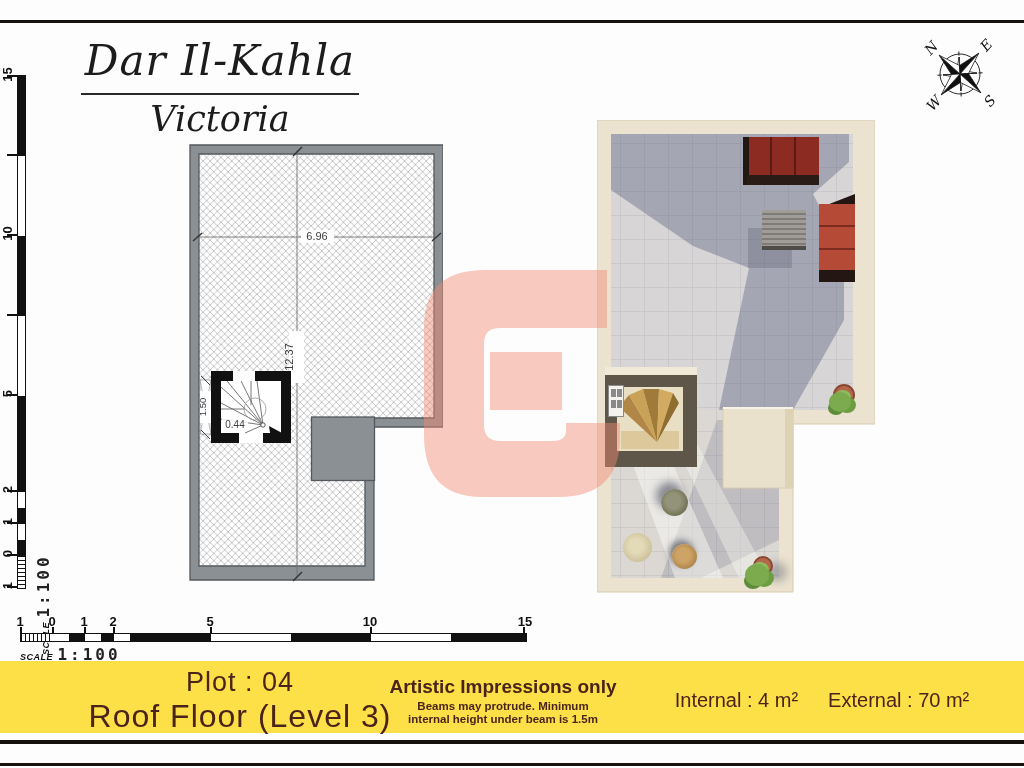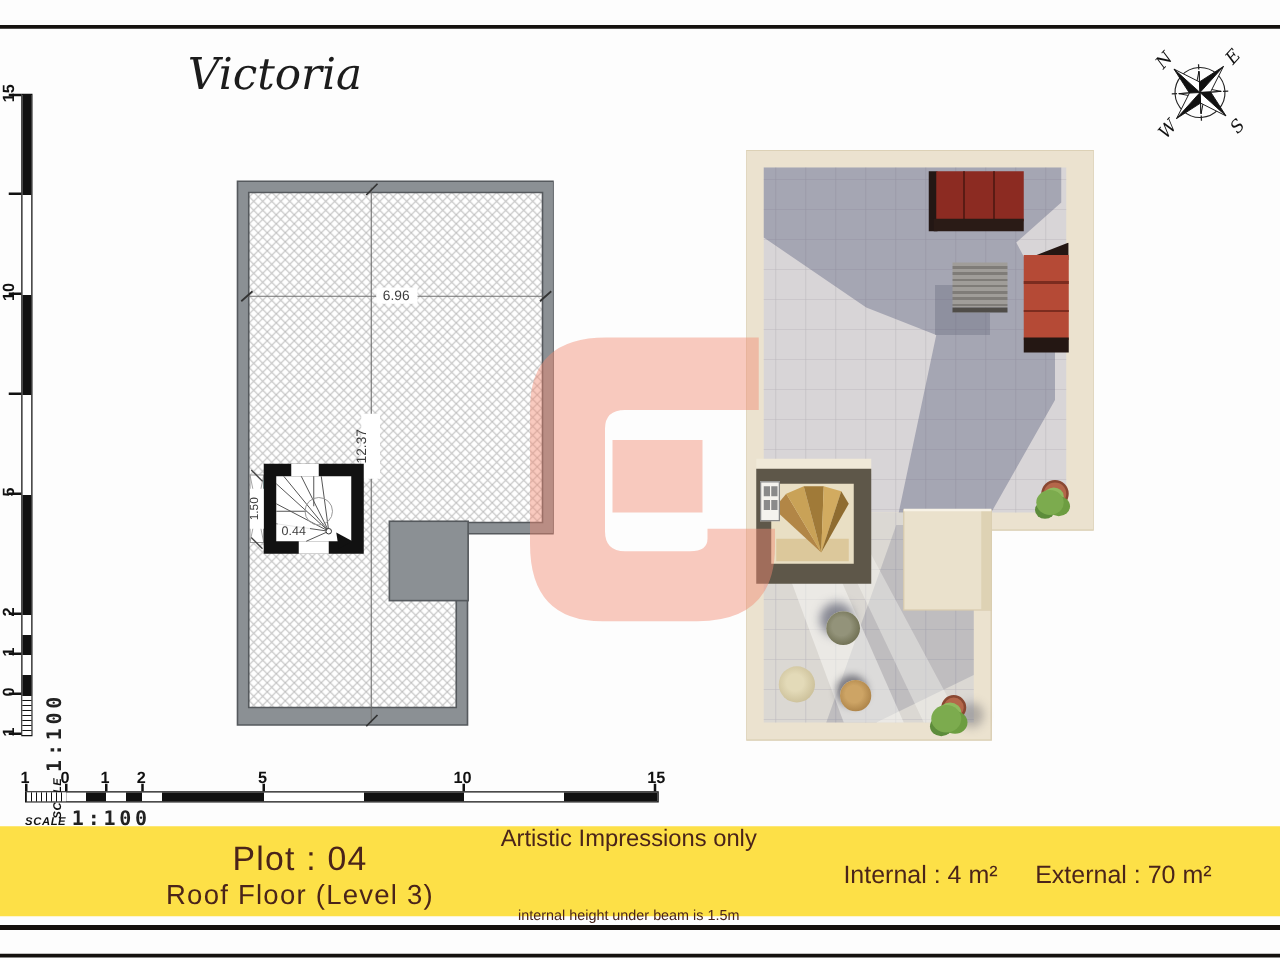--- a/index.html
+++ b/index.html
@@ -51,23 +51,23 @@
   .hbar-hatch{position:absolute;left:0;top:0;width:32px;height:7px;
         background:repeating-linear-gradient(90deg,#111 0 1px,#fff 1px 4px);}
   .hscale{position:absolute;left:6px;top:31px;white-space:nowrap;}
 
   
   .footer{left:0;top:661px;width:1024px;height:72px;background:#fde047;color:#4a241a;}
   .footer-underline{left:0;top:740px;width:1024px;height:4px;background:#15100c;}
   .f-left{position:absolute;left:30px;top:0;width:420px;height:79px;display:flex;
           flex-direction:column;justify-content:center;text-align:center;}
   .f-plot{font-size:27px;letter-spacing:1px;}
-  .f-floor{font-size:22px;letter-spacing:1px;}
+  .f-floor{font-size:32px;letter-spacing:1px;}
   .f-center{position:absolute;left:368px;top:0;width:270px;height:79px;display:flex;
-            flex-direction:column;justify-content:space-between;text-align:center;}
+            flex-direction:column;justify-content:center;text-align:center;font-weight:bold;}
   .f-notice{font-size:19px;margin-bottom:2px;}
   .f-small{font-size:11.5px;line-height:13px;}
   .f-right{position:absolute;left:650px;top:0;width:344px;height:79px;display:flex;
            flex-direction:column;justify-content:center;text-align:center;}
   .f-areas{font-size:20px;display:flex;justify-content:center;gap:30px;}
   .f-total{font-size:27px;margin-top:2px;}
 
   
   .plan2d{left:185px;top:143px;width:258px;height:440px;}
 
@@ -108,20 +108,21 @@
   .gmark{left:420px;top:265px;pointer-events:none;}
 </style>
 </head>
 <body>
 
 <div id="stage">
 
   <div class="abs rule-top"></div>
 
   <div class="abs titleblock">
+    <div class="title-main">Dar Il-Kahla</div>
     <div class="title-sub">Victoria</div>
   </div>
 
   <svg class="abs compass" width="96" height="100" viewBox="0 0 96 100">
     <g transform="rotate(-48 48 50)">
       <circle cx="48" cy="50" r="20" fill="none" stroke="#222" stroke-width="0.9"></circle>
       <g stroke="#222" stroke-width="1">
         <line x1="48" y1="27" x2="48" y2="31"></line>
           <line x1="48" y1="69" x2="48" y2="73"></line>
         <line x1="25" y1="50" x2="29" y2="50"></line>
@@ -354,20 +355,21 @@
     </g>
   </svg>
 
   <div class="abs footer">
     <div class="f-left">
       <div class="f-plot">Plot : 04</div>
       <div class="f-floor">Roof Floor (Level 3)</div>
     </div>
     <div class="f-center">
       <div class="f-notice">Artistic Impressions only</div>
+      <div class="f-small">Beams may protrude. Minimum</div>
       <div class="f-small">internal height under beam is 1.5m</div>
     </div>
     <div class="f-right">
       <div class="f-areas">
         <span>Internal : 4 m²</span>
         <span>External : 70 m²</span>
       </div>
     </div>
   </div>
   <div class="abs footer-underline"></div>

